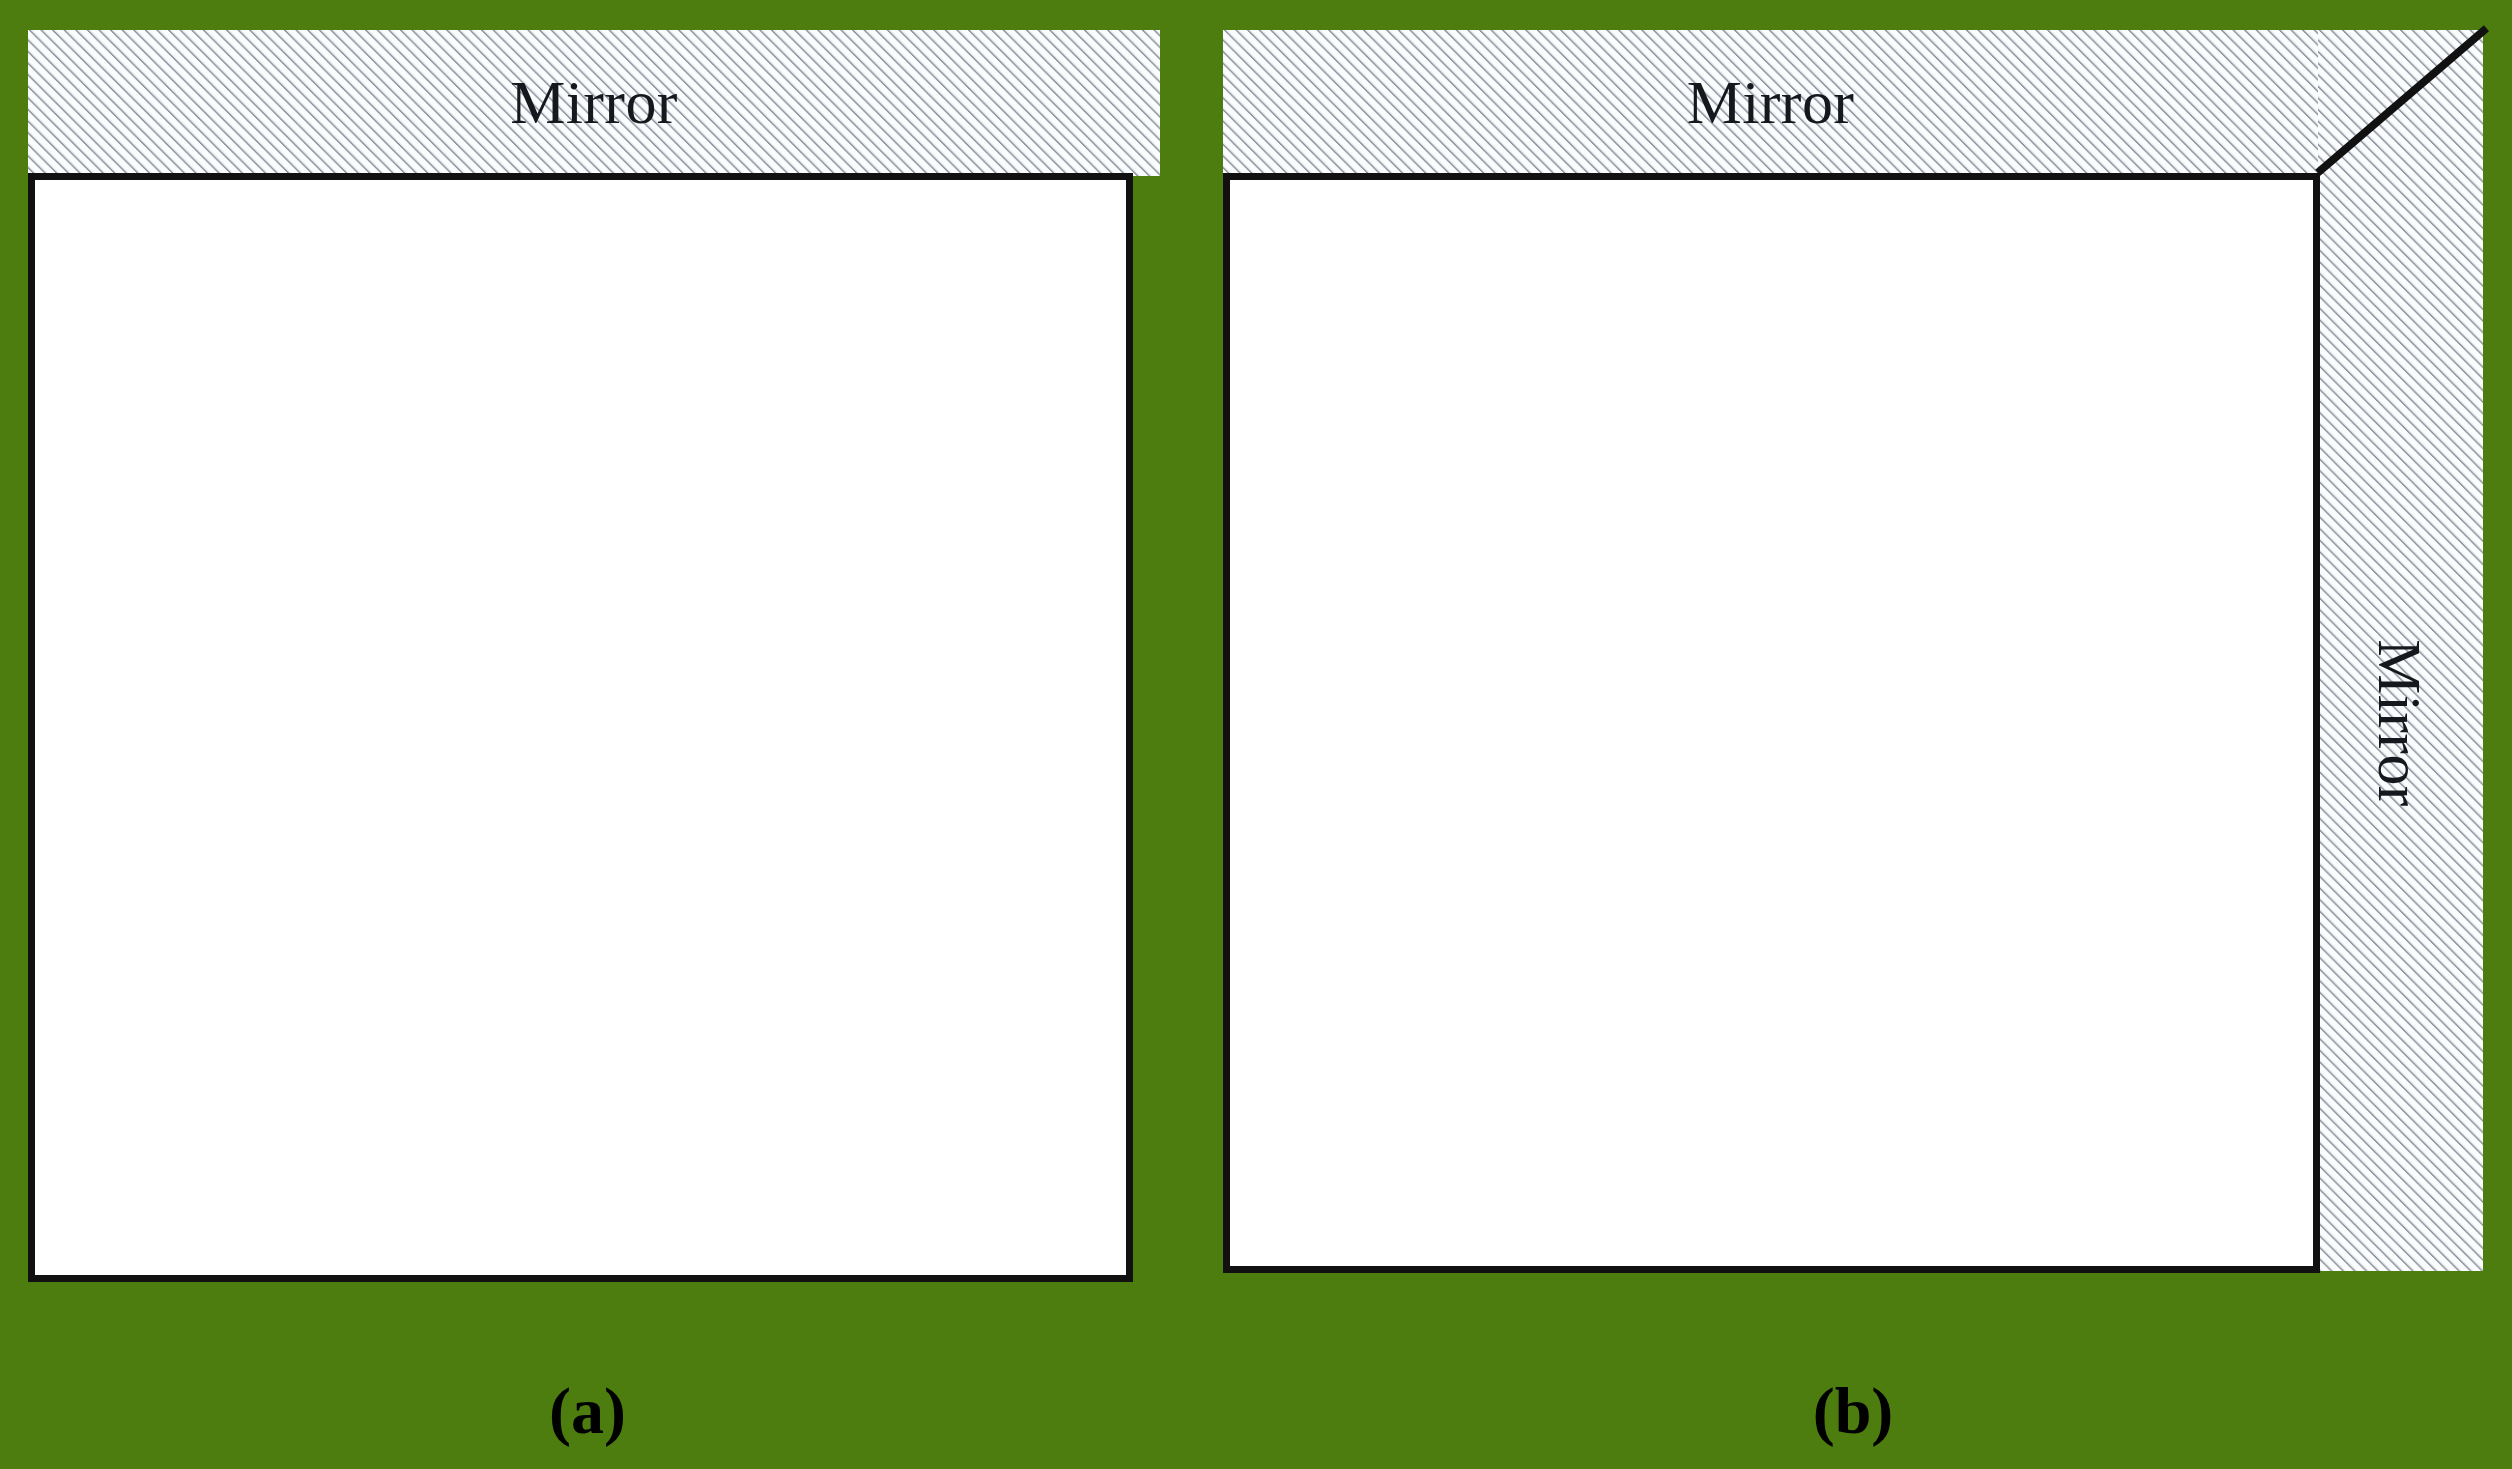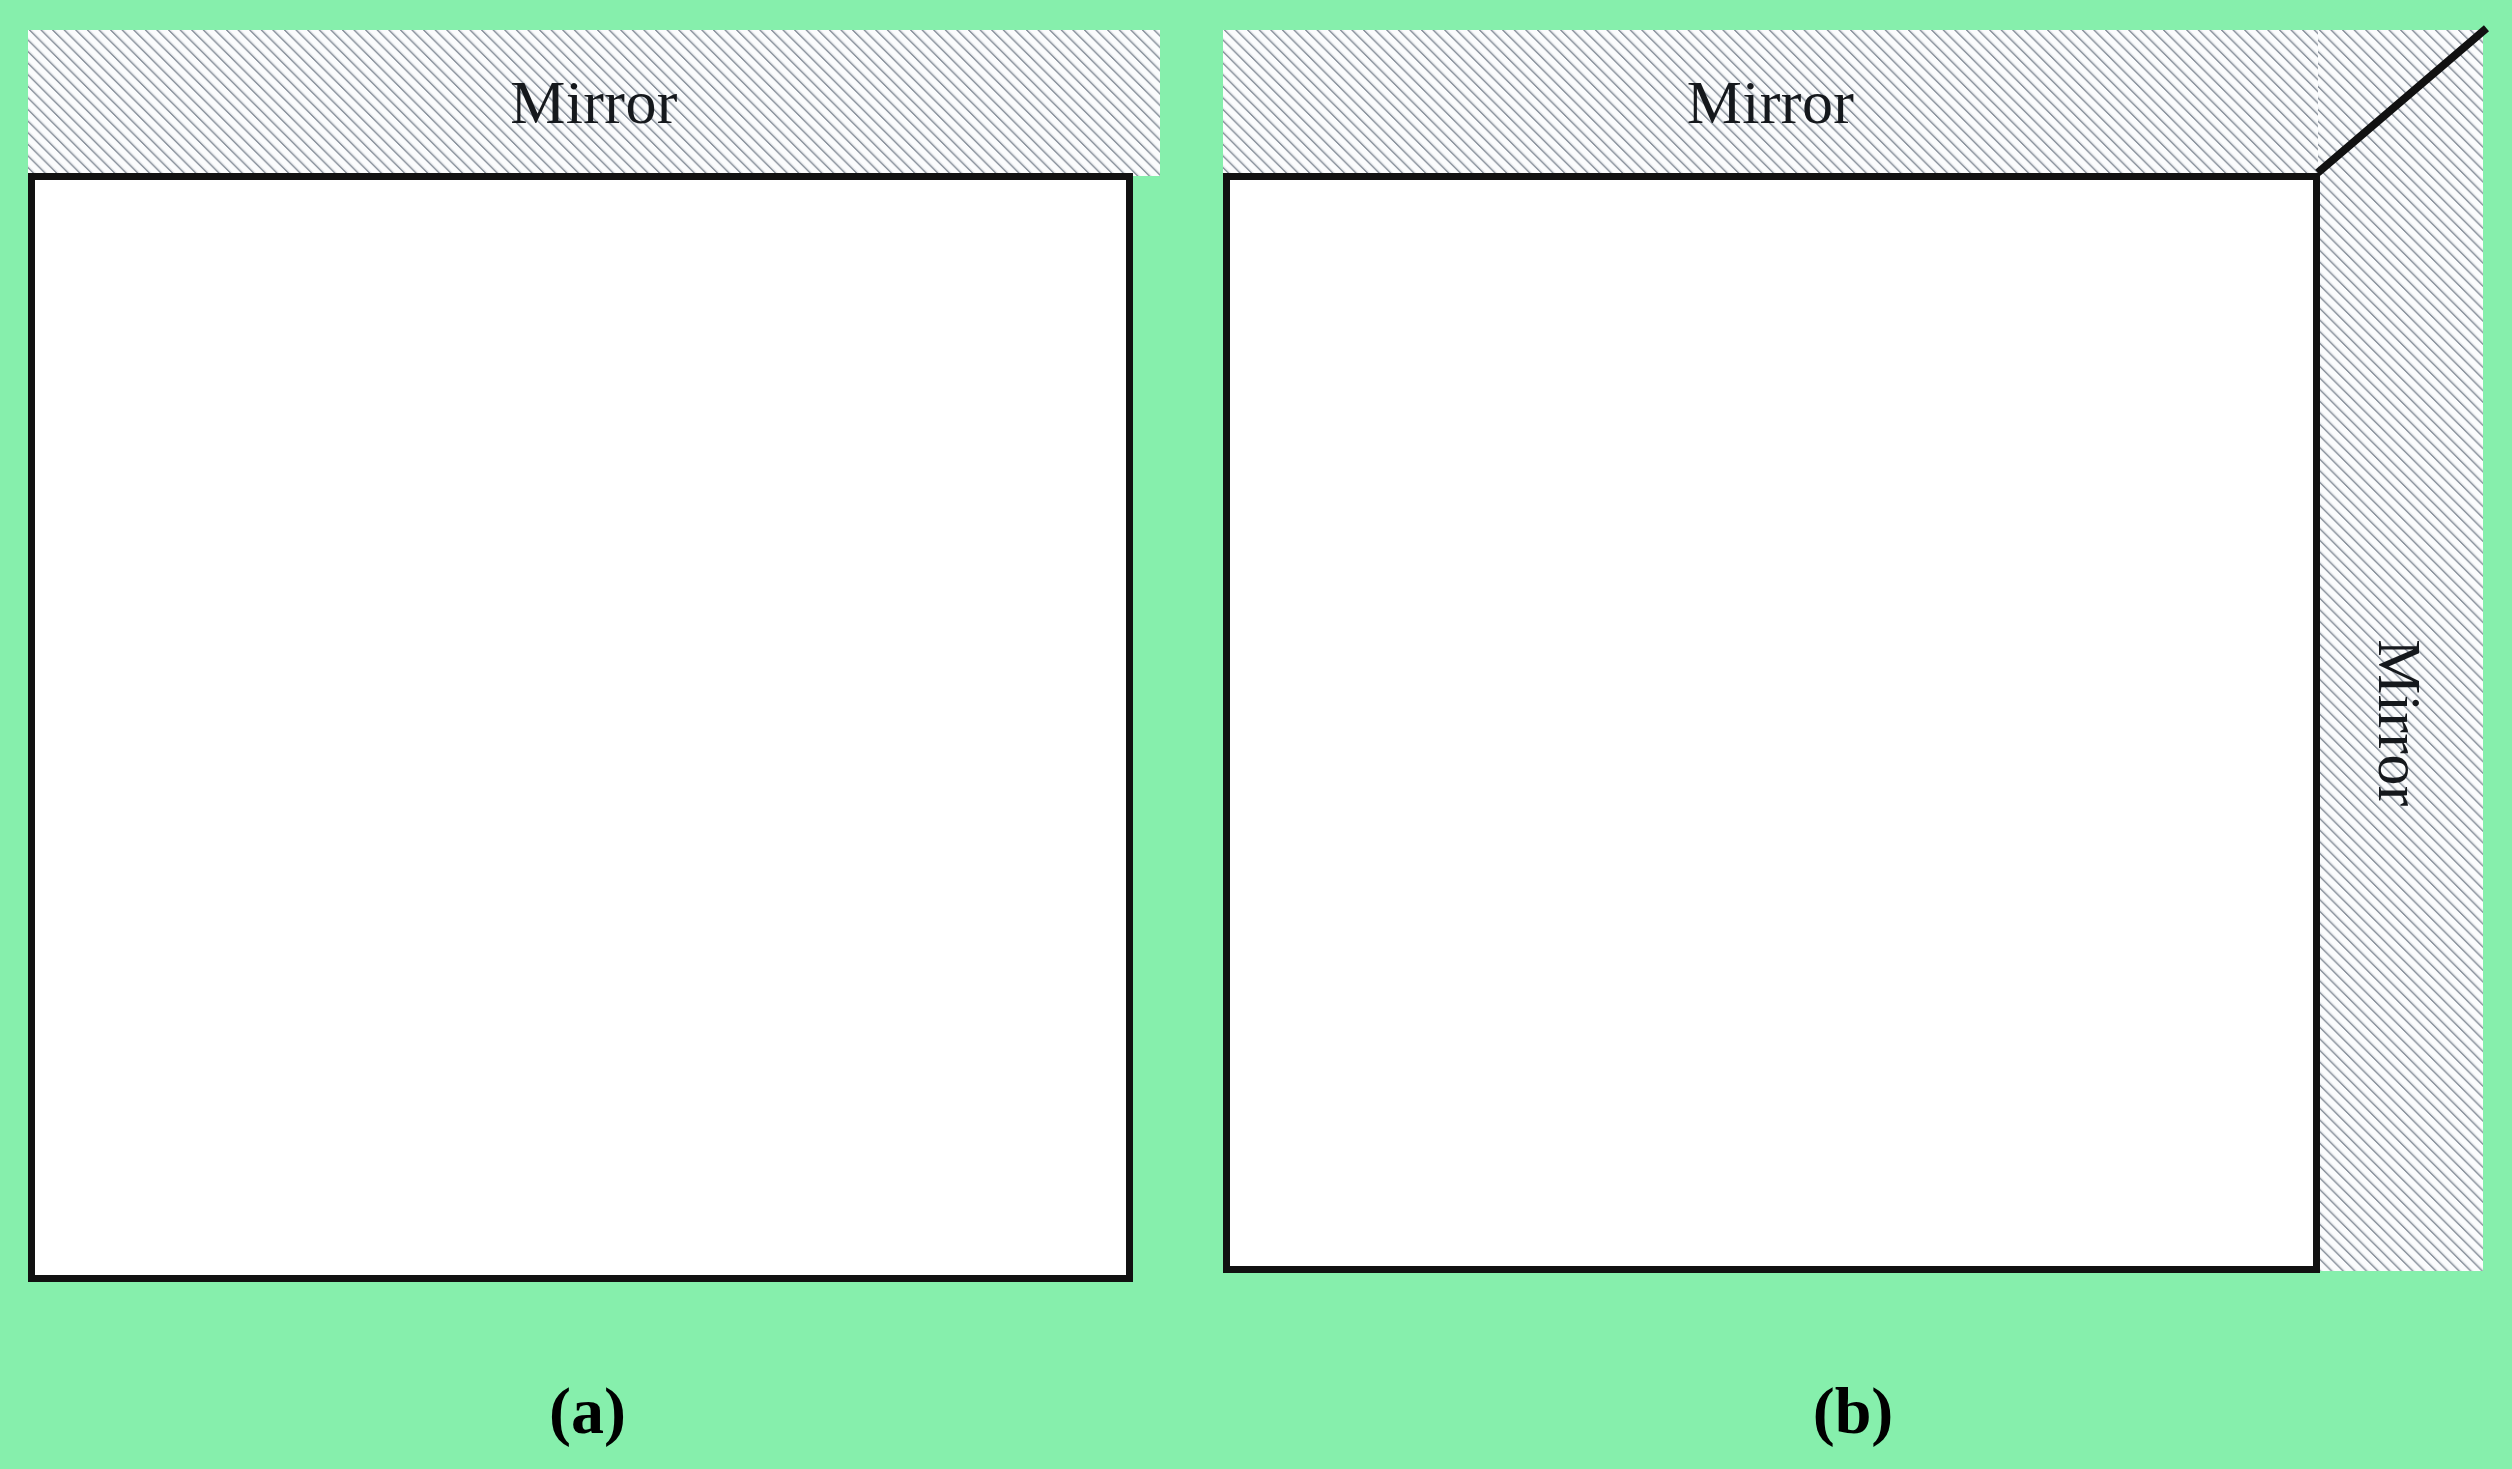--- a/index.html
+++ b/index.html
@@ -8,21 +8,21 @@
     padding: 0;
     background: #ffffff;
   }
   body {
     font-family: "Liberation Serif", "DejaVu Serif", serif;
   }
   #stage {
     position: relative;
     width: 2512px;
     height: 1470px;
-    background: #86efac;
+    background: #4d7c0f;
     overflow: hidden;
   }
 
   
   .hatch {
     position: absolute;
     background-color: #fbfcfd;
     background-image:
       repeating-linear-gradient(
         45deg,

